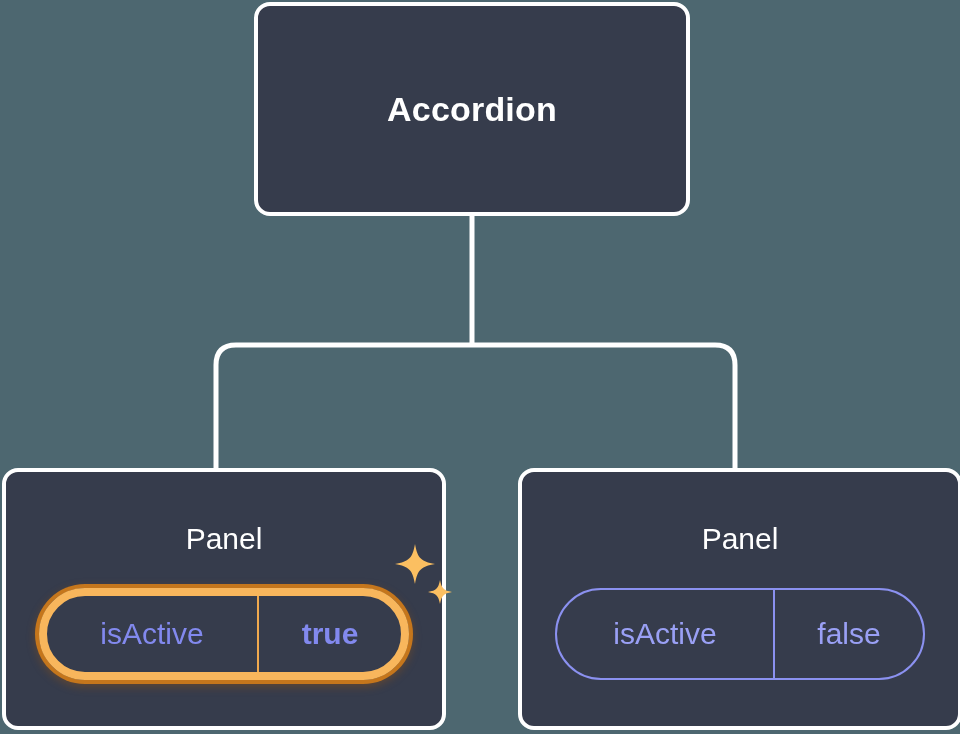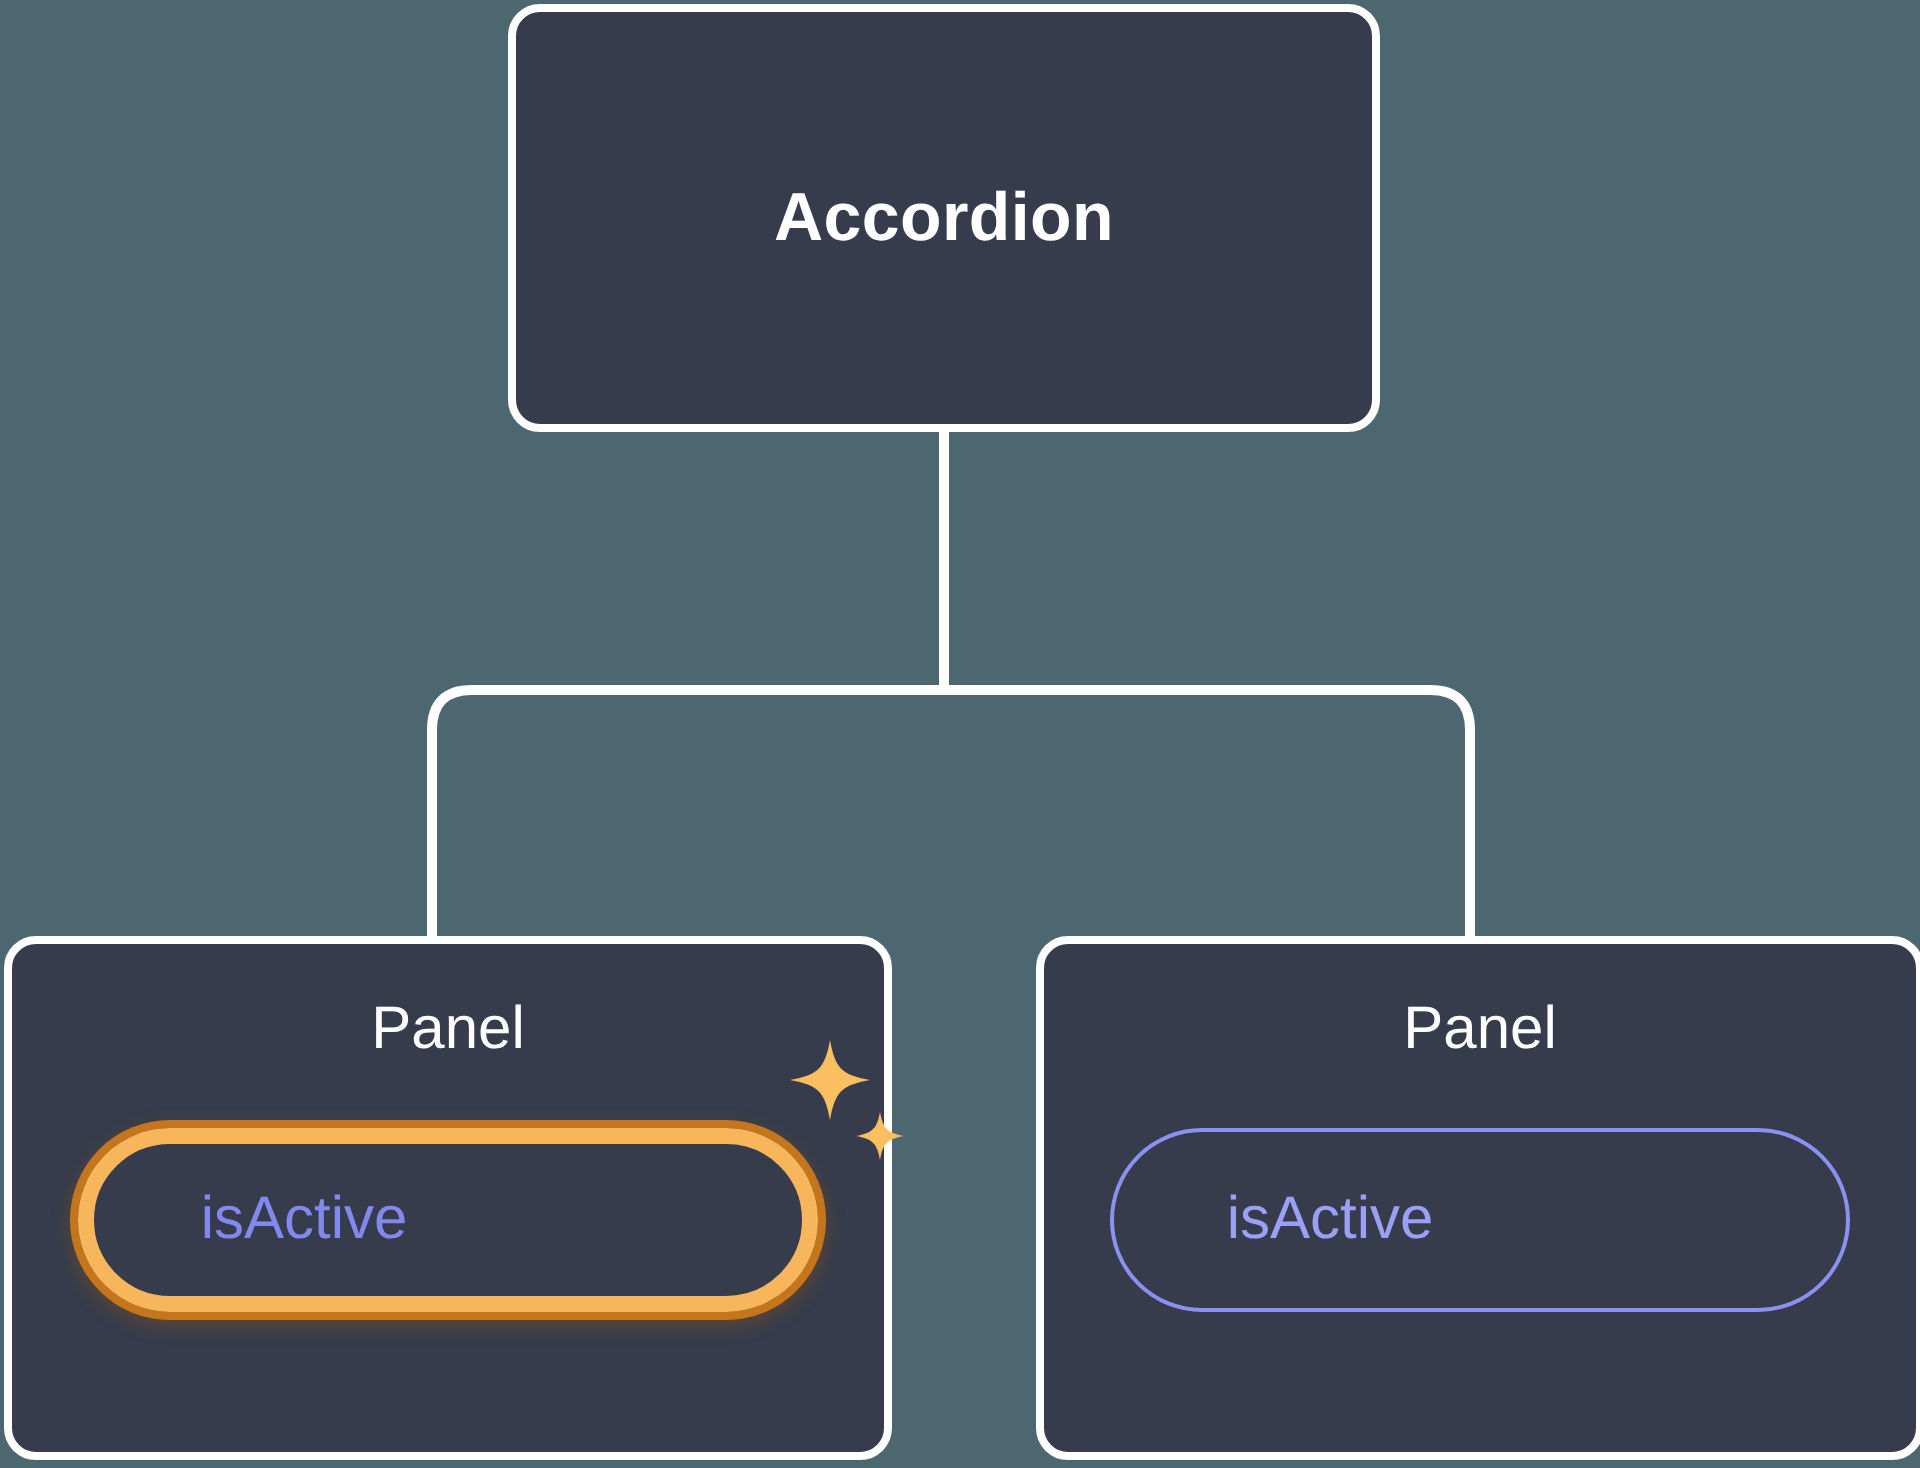--- a/index.html
+++ b/index.html
@@ -56,21 +56,21 @@
     color: #ffffff;
     font-size: 34px;
     font-weight: 700;
     letter-spacing: 0.2px;
     line-height: 1;
   }
 
   .node-panel {
     top: 468px;
     height: 262px;
-    padding-top: 28px;
+    padding-top: 52px;
   }
   .node-panel-left  { left: 2px;   width: 444px; }
   .node-panel-right { left: 518px; width: 444px; }
 
   .panel-title {
     color: #ffffff;
     font-size: 30px;
     font-weight: 400;
     line-height: 1;
     margin-bottom: 34px;
@@ -163,32 +163,34 @@
   <div class="node node-root">
     <div class="node-title">Accordion</div>
   </div>
 
   <div class="node node-panel node-panel-left">
     <div class="panel-title">Panel</div>
 
     <div class="pill-wrap">
       <div class="pill pill-highlight">
         <div class="pill-cell pill-key">isActive</div>
+        <div class="pill-cell pill-val">true</div>
       </div>
 
       <svg class="sparkles" viewBox="0 0 70 80">
         <path fill="#fbbf61" d="M26 4 C28.6 18.2 31.8 21.4 46 24 C31.8 26.6 28.6 29.8 26 44 C23.4 29.8 20.2 26.6 6 24 C20.2 21.4 23.4 18.2 26 4 Z"></path>
         <path fill="#fbbf61" d="M51 40 C52.6 48.4 54.6 50.4 63 52 C54.6 53.6 52.6 55.6 51 64 C49.4 55.6 47.4 53.6 39 52 C47.4 50.4 49.4 48.4 51 40 Z"></path>
       </svg>
     </div>
   </div>
 
   <div class="node node-panel node-panel-right">
     <div class="panel-title">Panel</div>
 
     <div class="pill-wrap">
       <div class="pill pill-plain">
         <div class="pill-cell pill-key">isActive</div>
+        <div class="pill-cell pill-val">false</div>
       </div>
     </div>
   </div>
 
 </div>
 
 </body></html>

